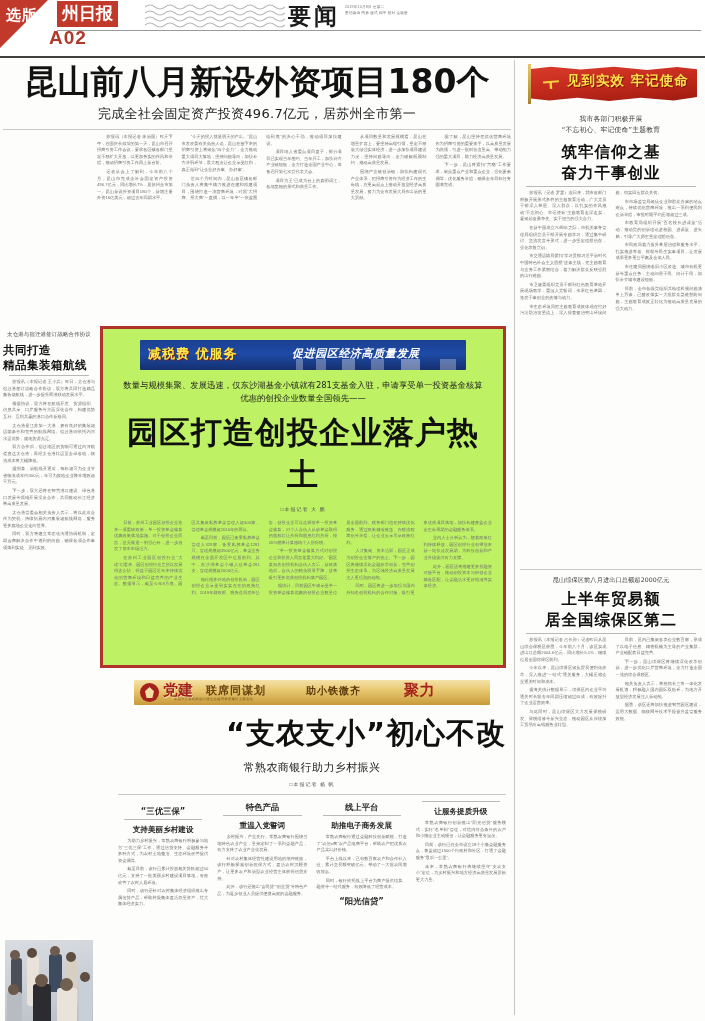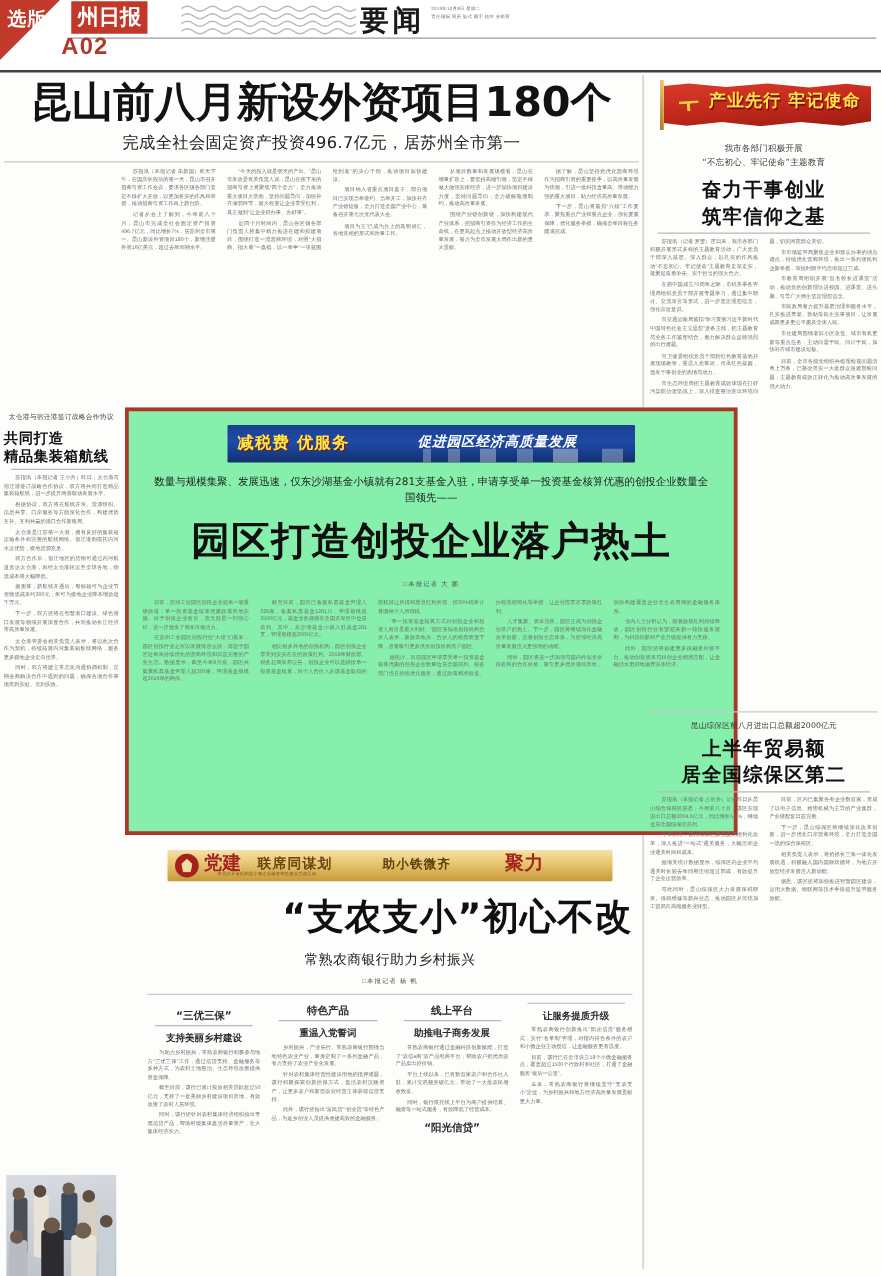--- a/index.html
+++ b/index.html
@@ -140,23 +140,23 @@
   .txtcols p { text-indent: 2.2em; margin-bottom: 2px; }
   .c5 { column-count: 5; }
   .c4 { column-count: 4; }
   .c2 { column-count: 2; }
   .c1 { column-count: 1; }
 
   
   .redbox {
     position: absolute;
     left: 100px; top: 268px;
-    width: 490px; height: 342px;
+    width: 406px; height: 342px;
     border: 3px solid #b0342c;
-    background: #86efac;
+    background: #bef264;
     padding: 9px 11px 6px 11px;
   }
   .promo-banner {
     width: 326px; height: 30px;
     margin: 2px auto 0 auto;
     position: relative;
     background: linear-gradient(180deg,#1b3f8f 0%, #1e4ba8 45%, #14306e 100%);
     border-radius: 1px;
     overflow: hidden;
   }
@@ -545,31 +545,31 @@
         <p>未来，常熟农商银行将继续坚守“支农支小”定位，为乡村振兴和地方经济高质量发展贡献更大力量。</p>
       </div>
     </div>
 
     <div class="rightcol">
 
       <div class="flag-banner">
         <div class="flag-pole"></div>
         <div class="flag-shape"></div>
         <div class="flag-emblem"></div>
-        <div class="flag-text">产业先行 牢记使命</div>
+        <div class="flag-text">见到实效 牢记使命</div>
       </div>
 
       <div class="rc-kicker">
         <div>我市各部门积极开展</div>
         <div>“不忘初心、牢记使命”主题教育</div>
       </div>
 
       <div class="rc-head">
+        <div>筑牢信仰之基</div>
         <div>奋力干事创业</div>
-        <div>筑牢信仰之基</div>
       </div>
 
       <div class="sub-rule"></div>
 
       <div class="txtcols c2" style="height:372px;">
         <p>苏报讯（记者 罗雯）连日来，我市各部门积极开展形式多样的主题教育活动，广大党员干部深入基层、深入群众，以扎实的作风推动“不忘初心、牢记使命”主题教育走深走实，凝聚起奋勇争先、实干担当的强大合力。</p>
         <p>在新中国成立70周年之际，市机关事务管理局组织党员干部开展专题学习，通过集中研讨、交流发言等形式，进一步坚定理想信念，强化宗旨意识。</p>
         <p>市交通运输局紧扣“学习贯彻习近平新时代中国特色社会主义思想”这条主线，把主题教育与业务工作紧密结合，着力解决群众反映强烈的出行难题。</p>
         <p>市卫健委组织党员干部到红色教育基地开展现场教学，重温入党誓词，传承红色基因，激发干事创业的热情与动力。</p>
         <p>市生态环境局把主题教育成效体现在打好污染防治攻坚战上，深入排查整治突出环境问题，切实回应群众关切。</p>

